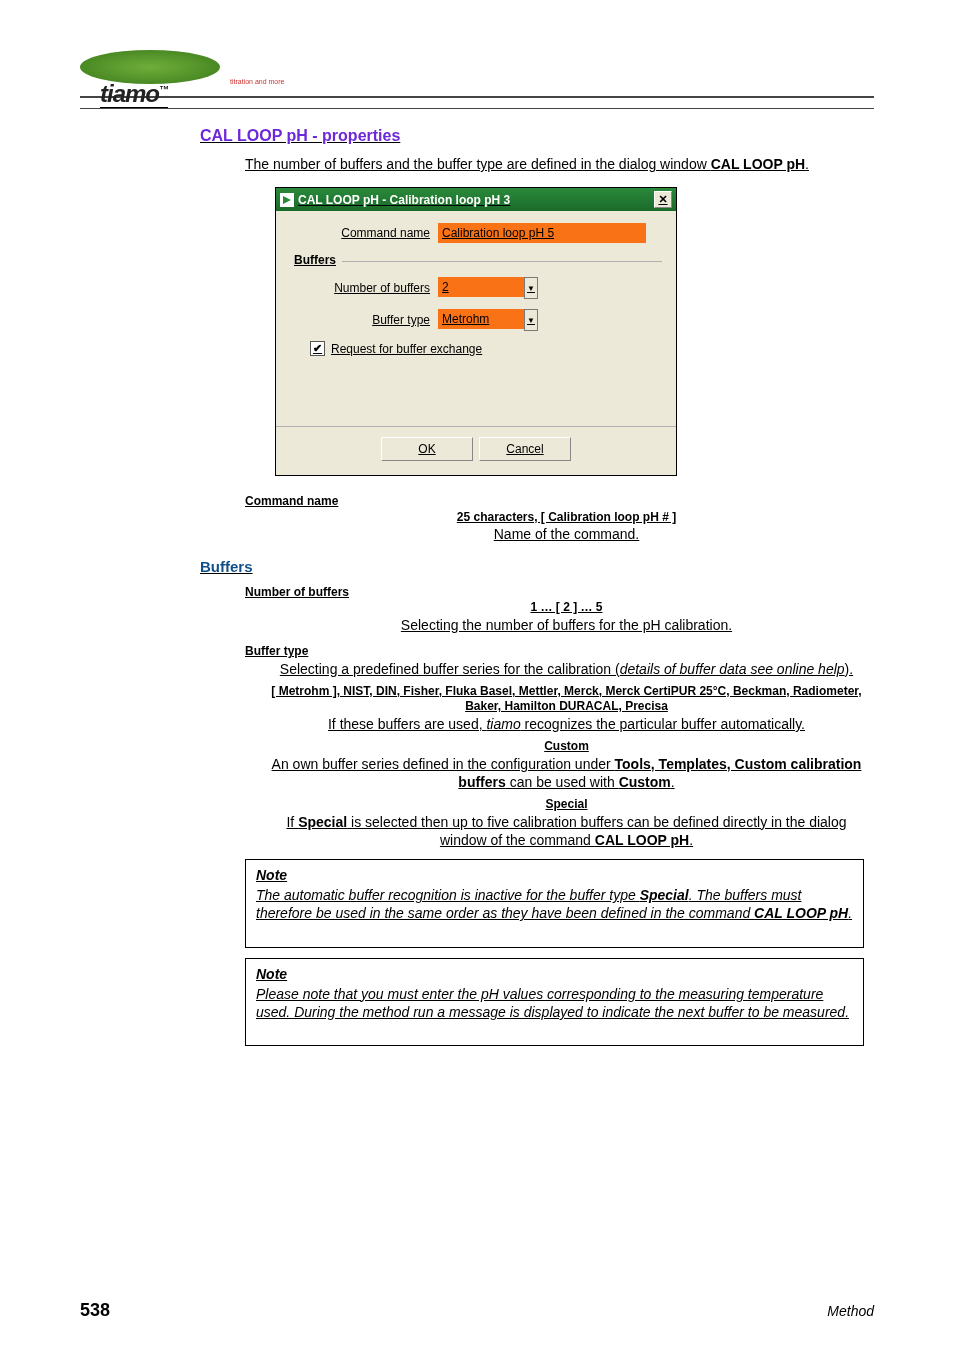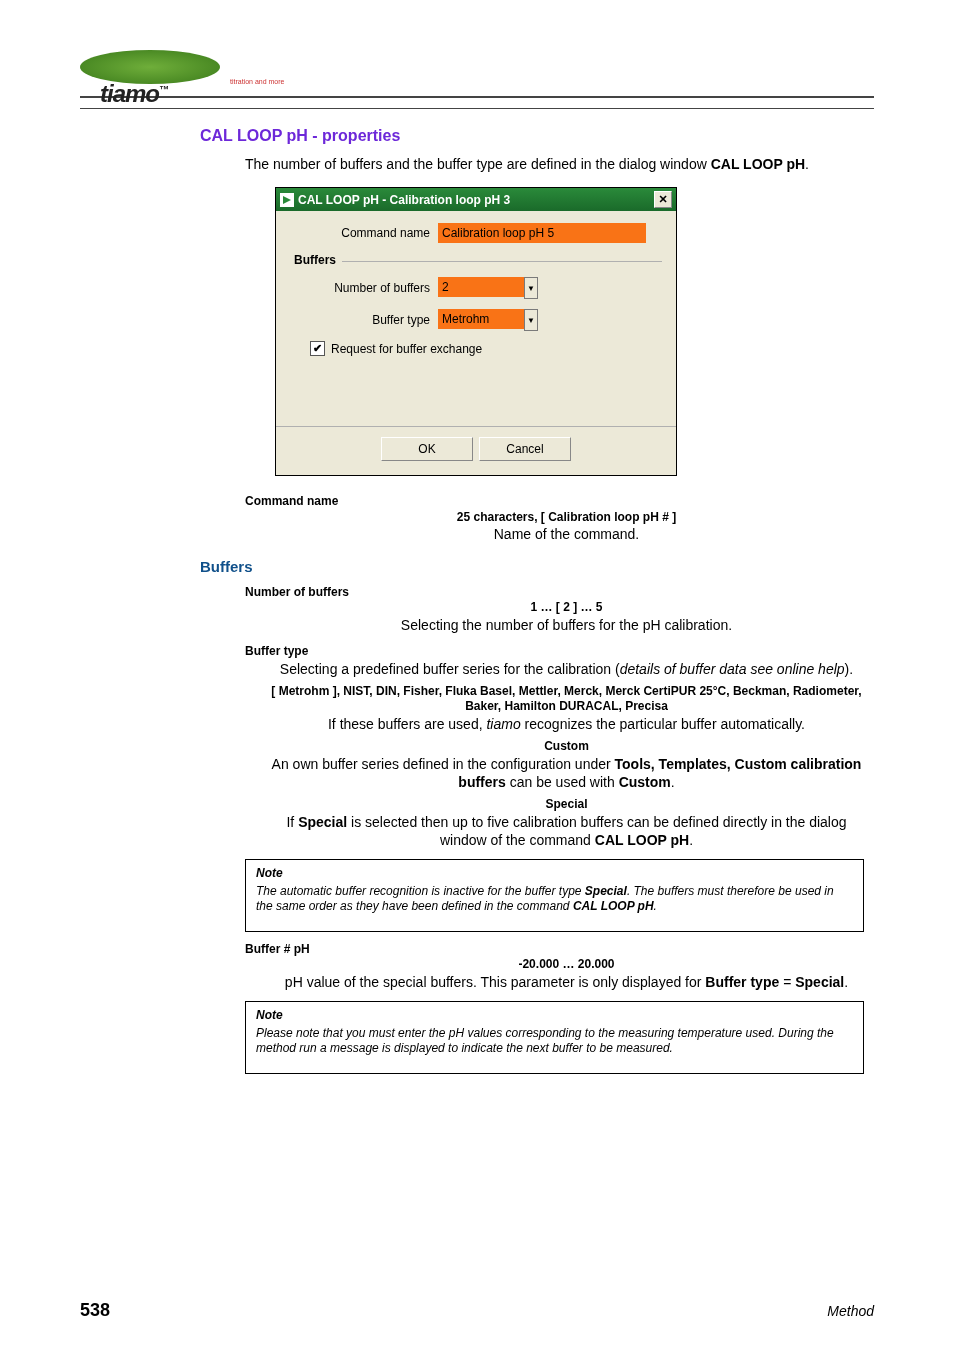--- a/index.html
+++ b/index.html
@@ -8,20 +8,21 @@
     font-family: Arial, Helvetica, sans-serif;
     background: #fff;
     color: #000;
   }
   .page {
     width: 954px;
     min-height: 1351px;
     position: relative;
     box-sizing: border-box;
     padding: 50px 80px 40px 80px;
+    text-decoration: underline;
   }
   .top-rule {
     border-top: 2px solid #444;
     margin-top: 6px;
     margin-bottom: 10px;
   }
   .logo {
     position: relative;
     height: 40px;
     margin-bottom: 6px;
@@ -253,22 +254,22 @@
     color: #10508a;
     font-weight: bold;
     font-size: 15px;
     margin: 14px 0 4px 120px;
   }
   .italic { font-style: italic; }
   .bold { font-weight: bold; }
   .note-box {
     border: 1px solid #000;
     margin: 10px 10px 10px 165px;
-    padding: 6px 10px 16px 10px;
-    font-size: 12px;
+    padding: 6px 10px 24px 10px;
+    font-size: 14px;
     line-height: 1.3;
   }
   .note-title {
     font-style: italic;
     font-weight: bold;
     margin-bottom: 2px;
   }
   .note-body {
     font-style: italic;
   }
@@ -398,29 +399,20 @@
     </div>
   </div>
 
   <div class="note-box">
     <div class="note-title">Note</div>
     <div class="note-body">
       <span>The automatic buffer recognition is inactive for the buffer type </span><span class="cmd">Special</span><span>. The buffers must therefore be used in the same order as they have been defined in the command </span><span class="cmd">CAL LOOP pH</span><span>.</span>
     </div>
   </div>
 
-  <div class="def-block">
-    <div class="def-term">Buffer # pH</div>
-    <div class="def-detail">
-      <div class="def-range">-20.000 … 20.000</div>
-      <div class="def-desc">
-        <span>pH value of the special buffers. This parameter is only displayed for </span><span class="bold">Buffer type</span><span> = </span><span class="bold">Special</span><span>.</span>
-      </div>
-    </div>
-  </div>
 
   <div class="note-box">
     <div class="note-title">Note</div>
     <div class="note-body">Please note that you must enter the pH values corresponding to the measuring temperature used. During the method run a message is displayed to indicate the next buffer to be measured.</div>
   </div>
 
   <div class="footer">
     <div class="page-num">538</div>
     <div class="foot-right">Method</div>
   </div>

